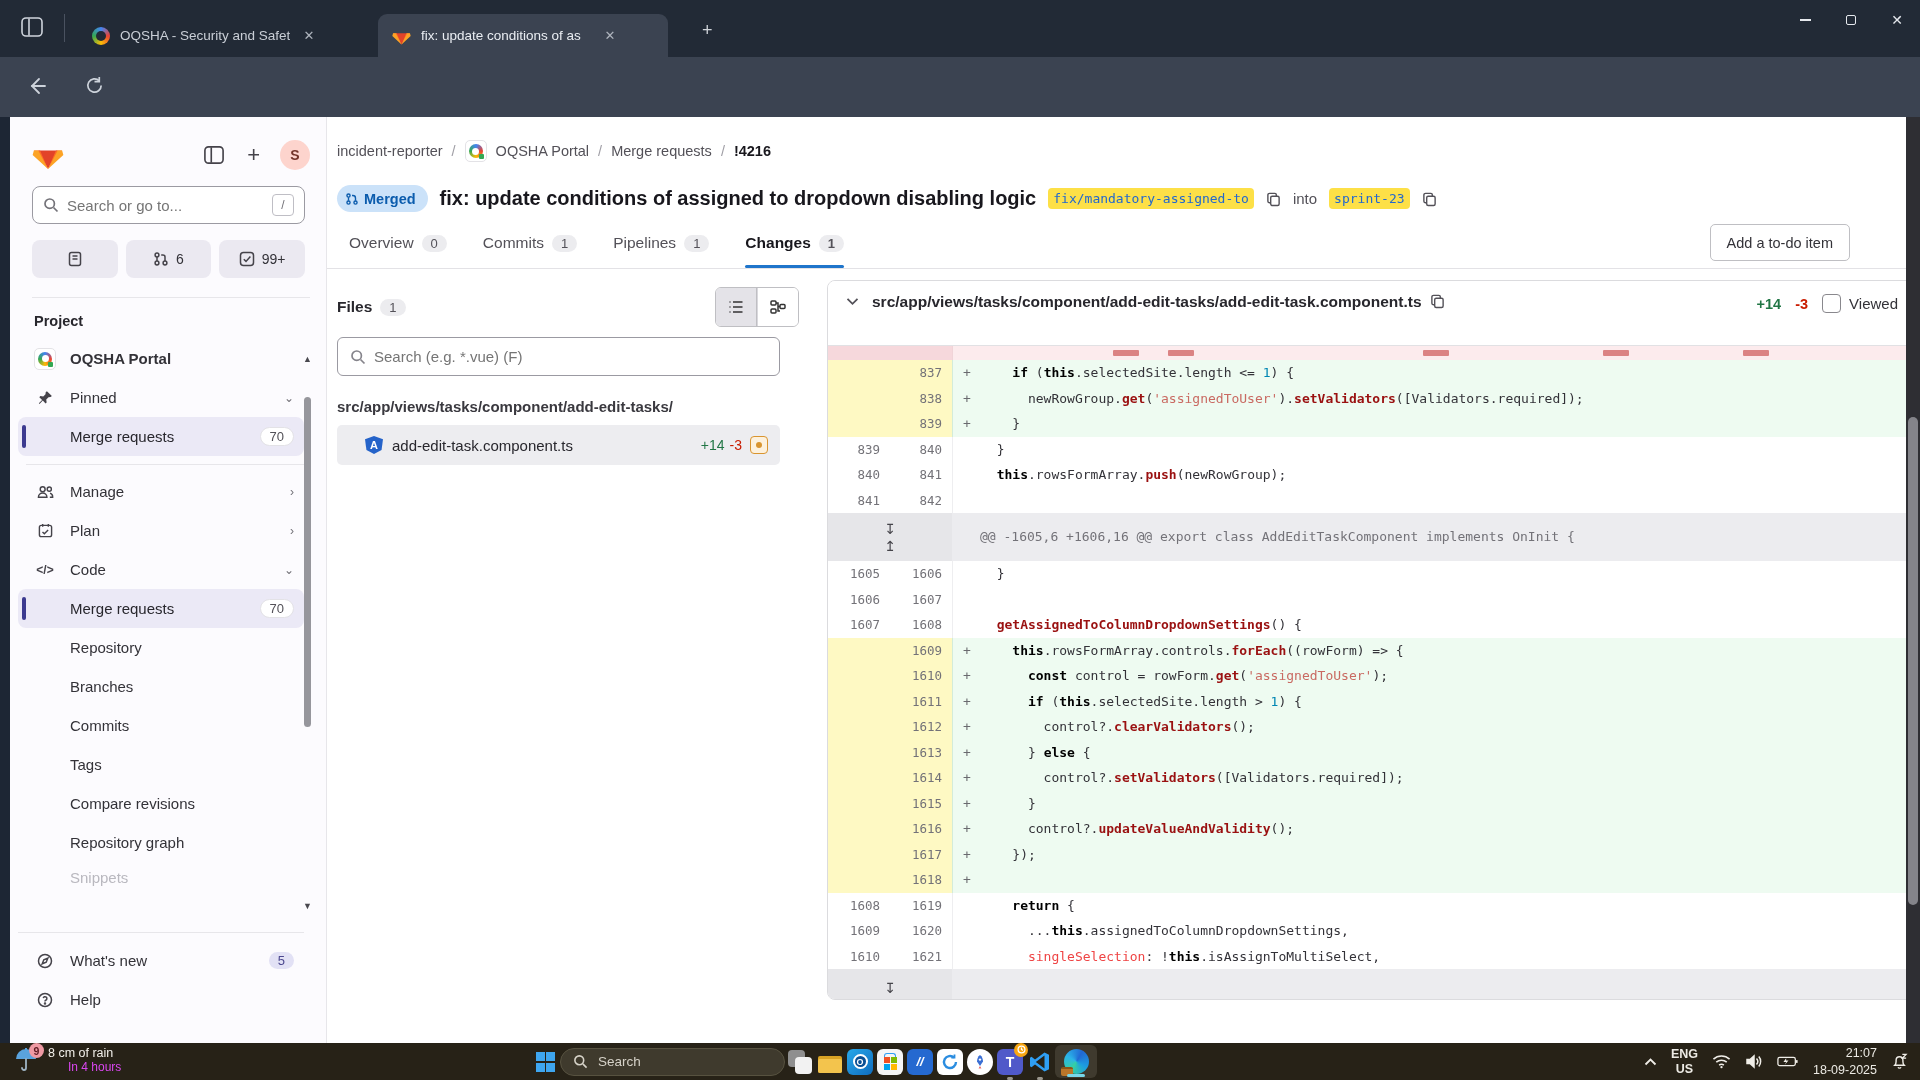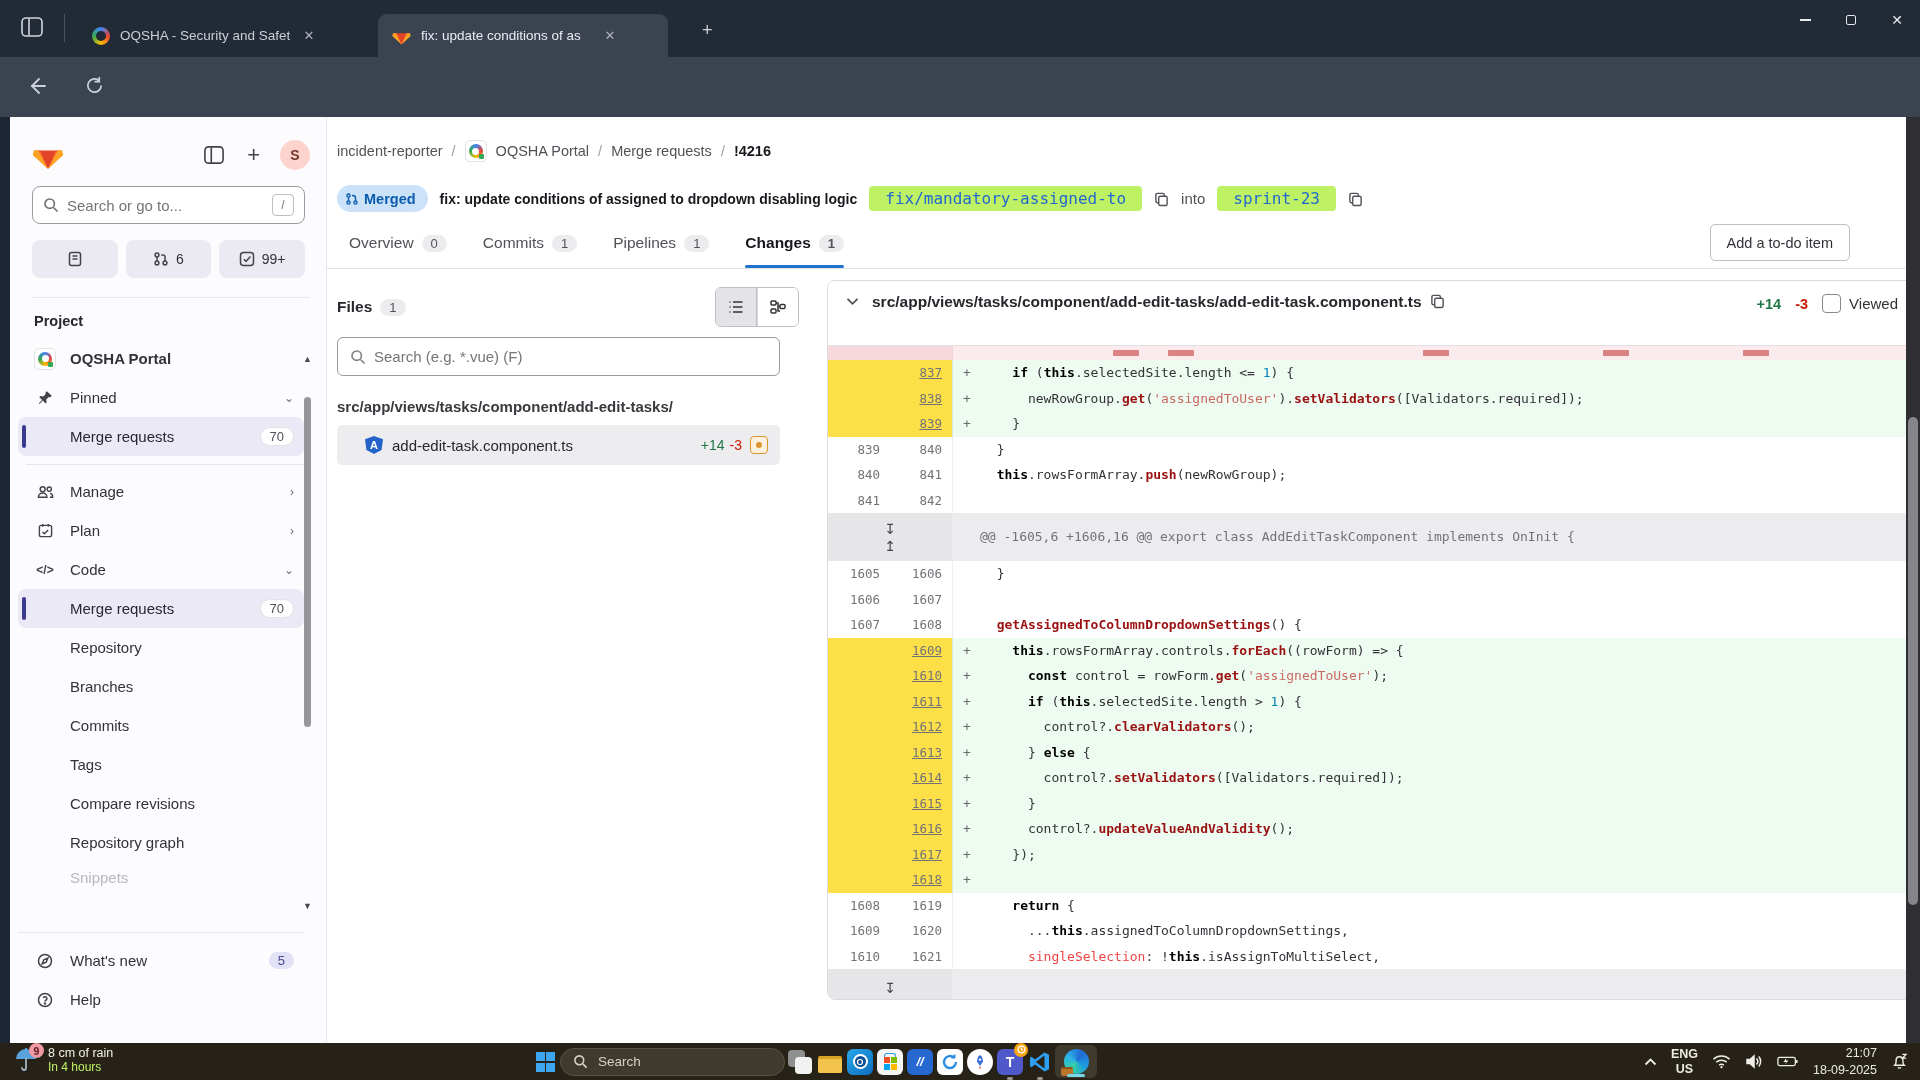--- a/index.html
+++ b/index.html
@@ -73,22 +73,22 @@
   
   #glmain { position:absolute; left:327px; top:0; width:1579px; height:926px; }
   #breadcrumb { position:absolute; left:10px; top:23px; display:flex; align-items:center; gap:9px; font-size:14.5px; color:#535158; }
   #breadcrumb .sep { color:#a09fa6; }
   .qlogo { width:22px; height:22px; border-radius:5px; border:1px solid #e3e2e6; background:#fff; display:flex; align-items:center; justify-content:center; }
   .qring { width:14px; height:14px; border-radius:50%; background:conic-gradient(#4285f4,#ea4335,#fbbc05,#34a853,#4285f4); position:relative; }
   .qring::after { content:""; position:absolute; left:3.5px; top:3.5px; width:7px; height:7px; border-radius:50%; background:#fff; }
   .qring::before { content:""; position:absolute; right:-1px; bottom:-1px; width:5px; height:5px; background:#34a853; border-radius:1px; z-index:2;}
   #titlerow { position:absolute; left:10px; top:68px; display:flex; align-items:center; gap:12px; }
   .merged-badge { height:27px; background:#cbe2f9; color:#0b5cad; border-radius:14px; display:flex; align-items:center; gap:5px; padding:0 12px 0 8px; font-size:14.5px; font-weight:bold; }
-  #mrtitle { font-size:14px; font-weight:bold; color:#18171d; }
-  .refpill { font-family:"DejaVu Sans Mono", monospace; font-size:16px; color:#2268cf; background:#bef264; border-radius:4px; padding:3px 16px; }
+  #mrtitle { font-size:20px; font-weight:bold; color:#18171d; }
+  .refpill { font-family:"DejaVu Sans Mono", monospace; font-size:13px; color:#2268cf; background:#fde047; border-radius:4px; padding:3px 5px; }
   .into { font-size:15px; color:#535158; }
   .copy-ic { color:#535158; display:flex; align-items:center; }
   #tabsrow { position:absolute; left:0; right:0; top:104px; height:48px; border-bottom:1px solid #e3e2e6; }
   .gl-tabs { position:absolute; left:22px; top:0; height:48px; display:flex; gap:36px; }
   .gl-tab { display:flex; align-items:center; gap:8px; font-size:15.5px; color:#535158; position:relative; height:44px; }
   .gl-tab .cnt { background:#ececef; color:#535158; font-size:13px; border-radius:10px; padding:1px 9px; }
   .gl-tab.active { color:#18171d; font-weight:bold; }
   .gl-tab.active::after { content:""; position:absolute; left:0; right:0; bottom:-3px; height:3px; background:#1f75cb; border-radius:2px; }
   #todo-btn { position:absolute; right:56px; top:107px; height:37px; padding:0 16px; border:1px solid #bfbfc3; border-radius:5px; background:#fff; font-size:14.5px; color:#333238; display:flex; align-items:center; }
 
@@ -123,42 +123,42 @@
   .cbx { width:19px; height:19px; border:1px solid #89888d; border-radius:4px; background:#fff; }
   .dh-right .vlabel { font-size:15px; color:#333238; margin-left:-6px; }
   .kebab { font-size:17px; color:#535158; letter-spacing:0; font-weight:bold; }
 
   #diff-body { font-family:"DejaVu Sans Mono", monospace; font-size:13px; }
   .drow { display:flex; height:25.5px; line-height:25.5px; }
   .drow .old, .drow .new { width:62px; text-align:right; padding-right:10px; color:#737278; font-size:12.5px; flex:none; }
   .drow .codearea { flex:1; display:flex; border-left:1px solid #eeeef0; white-space:pre; overflow:hidden; }
   .drow .sign { width:28px; text-align:center; color:#6a6a6f; flex:none; }
   .drow .codetext { color:#333238; }
-  .drow.add .old, .drow.add .new { background:#fde047;text-decoration:underline; }
+  .drow.add .old, .drow.add .new { background:#fef9c3; }
   .drow.add .codearea { background:#eefbf1; border-left-color:#d3ecd9; }
   .k { font-weight:bold; color:#000; }
   .fn { font-weight:bold; color:#9a1111; }
   .s { color:#c96a62; }
   .n { color:#0086b3; }
   .p { color:#ef4444; }
   .drow.hunk { height:48px; background:#ececef; }
   .drow.hunkb { height:37px; }
   .hunk-left { width:124px; flex:none; background:#e6e6e9; display:flex; flex-direction:column; align-items:center; justify-content:center; line-height:1; gap:3px; }
   .xarr { font-family:"DejaVu Sans", sans-serif; font-size:14px; color:#45444a; }
   .hunk-text { flex:1; color:#737278; font-size:13px; display:flex; align-items:center; padding-left:28px; }
   .drow.delclip { height:14px; }
   .delclip .old, .delclip .new { background:#f6d8dc; }
   .delclip .codearea { background:#fcebed; position:relative; border-left-color:#f0d4d8;}
   .delclip .codearea i { position:absolute; top:4px; width:26px; height:6px; background:#c94a4a; opacity:.65; border-radius:1px; }
 
   
   #taskbar { position:absolute; left:0; top:1043px; width:1920px; height:37px; background:#272217; color:#eceae4; }
   #weather { position:absolute; left:14px; top:3px; display:flex; align-items:center; gap:8px; }
   #weather .l1 { font-size:12.5px; color:#f2f0ea; }
-  #weather .l2 { font-size:12px; color:#bef264; }
+  #weather .l2 { font-size:12px; color:#d946ef;margin-left:20px; }
   .umb { position:relative; width:26px; height:28px; }
   .umb .badge9 { position:absolute; right:-4px; top:-3px; min-width:15px; height:15px; border-radius:8px; background:#ef9aa4; color:#5d1a22; font-size:10.5px; font-weight:bold; display:flex; align-items:center; justify-content:center; z-index:2; padding:0 3px;}
   #tb-center { position:absolute; left:530px; top:0; height:37px; display:flex; align-items:center; gap:0; }
   .winlogo { width:19px; height:19px; display:grid; grid-template-columns:9px 9px; grid-template-rows:9px 9px; gap:1.5px; }
   .winlogo i { background:#3ea6f0; }
   #tb-search { width:225px; height:28px; border-radius:15px; background:#3f3a2d; border:1px solid #575240; display:flex; align-items:center; padding:0 12px; gap:10px; color:#d6d2c8; font-size:13.5px; }
   .tbi { width:30px; height:30px; display:flex; align-items:center; justify-content:center; position:relative; }
   .rundot { position:absolute; bottom:-3px; left:12px; width:6px; height:3px; border-radius:2px; background:#9a968c; }
   .edgewrap { width:42px; height:33px; background:#3f3a2e; border-radius:6px; display:flex; align-items:center; justify-content:center; position:relative; }
   .edgewrap .bar { position:absolute; bottom:1px; left:12px; width:18px; height:3px; border-radius:2px; background:#79d7ea; }

